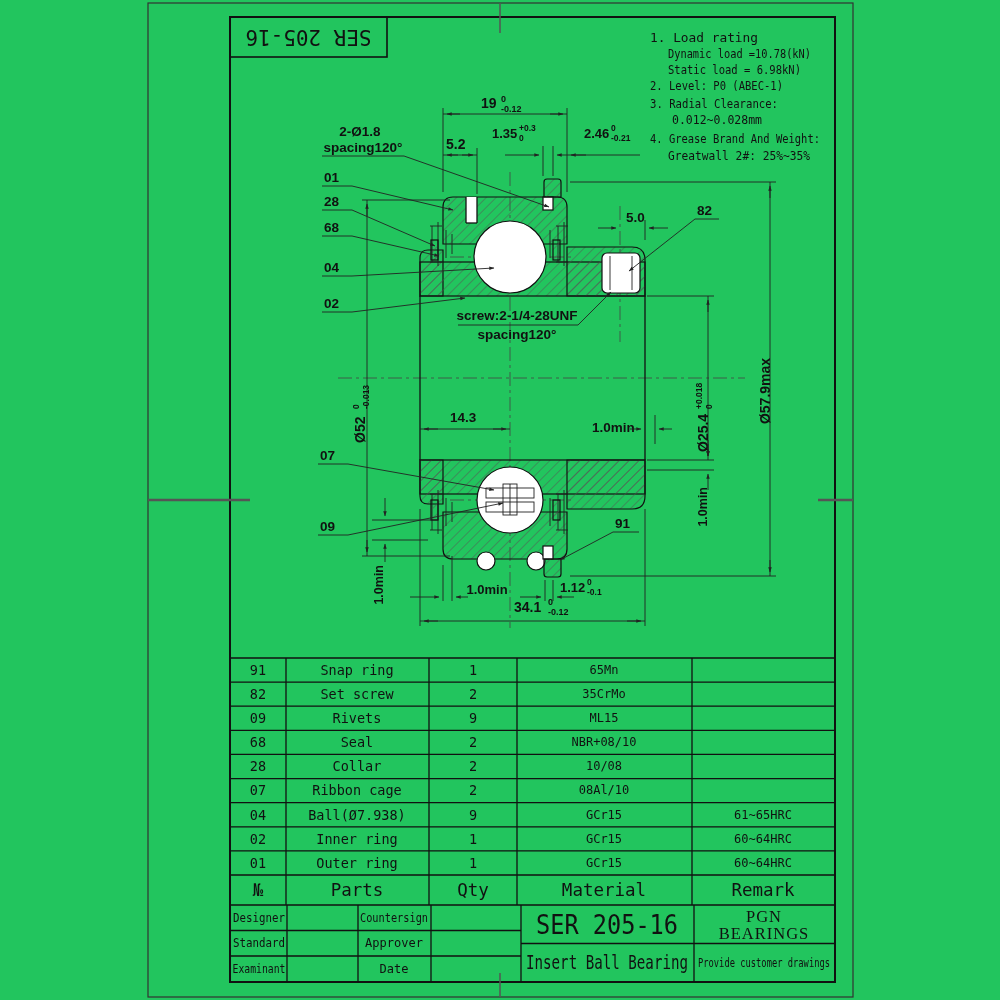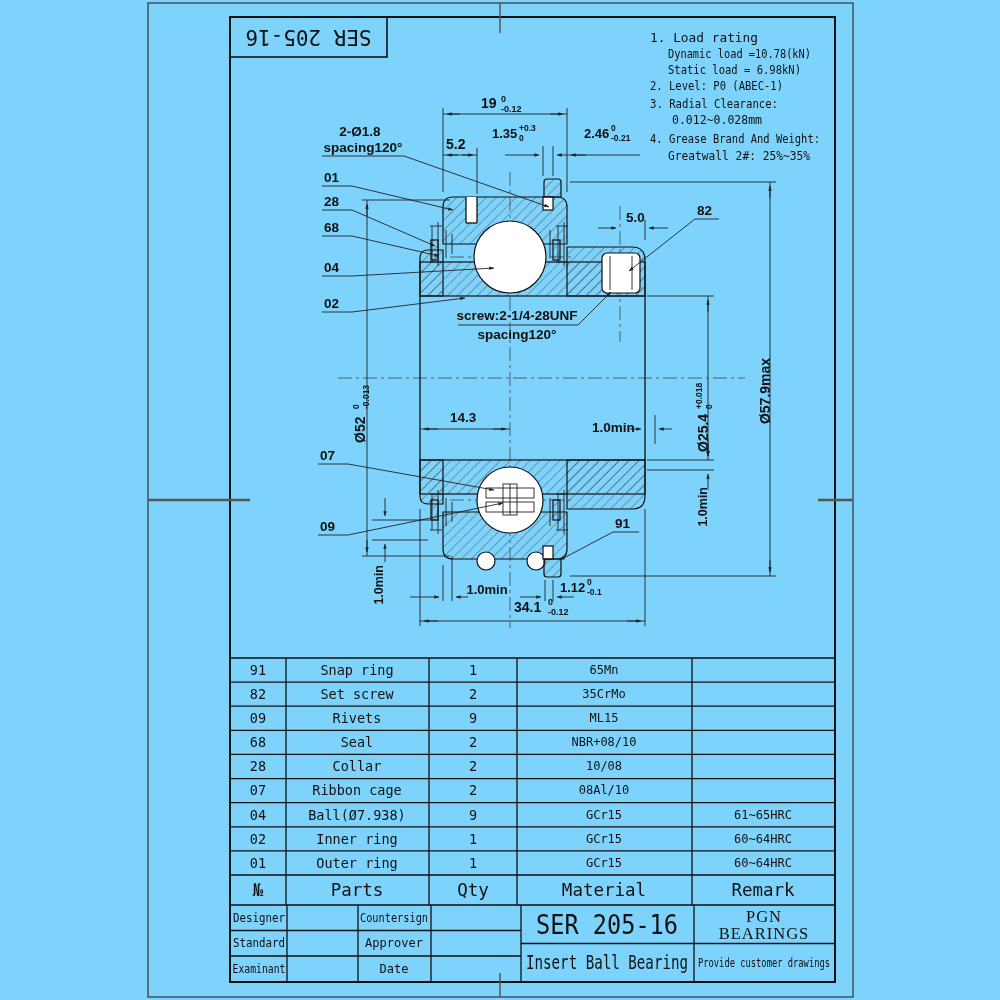--- a/index.html
+++ b/index.html
@@ -1,16 +1,16 @@
 <!DOCTYPE html>
 <html><head>
 <meta charset="utf-8">
 <style>
   html,body{margin:0;padding:0;background:#fff;}
-  .page{width:1000px;height:1000px;position:relative;background:#7dd3fc;overflow:hidden;}
+  .page{width:1000px;height:1000px;position:relative;background:#22c55e;overflow:hidden;}
   svg{position:absolute;left:0;top:0;}
   text{fill:#111;}
   .cad  {font-family:"DejaVu Sans Mono","Liberation Mono",monospace;}
   .dim  {font-family:"Liberation Sans","DejaVu Sans",sans-serif;font-weight:700;}
   .serif{font-family:"Liberation Serif","DejaVu Serif",serif;}
   .thin {stroke:#222;stroke-width:0.9;fill:none;}
   .line {stroke:#111;stroke-width:1.3;fill:none;}
   .cl   {stroke:#444;stroke-width:0.8;fill:none;stroke-dasharray:14 4 3 4;}
   .hat  {fill:url(#h);stroke:#111;stroke-width:1.2;}
   .wh   {fill:#fff;stroke:#111;stroke-width:1.2;}

